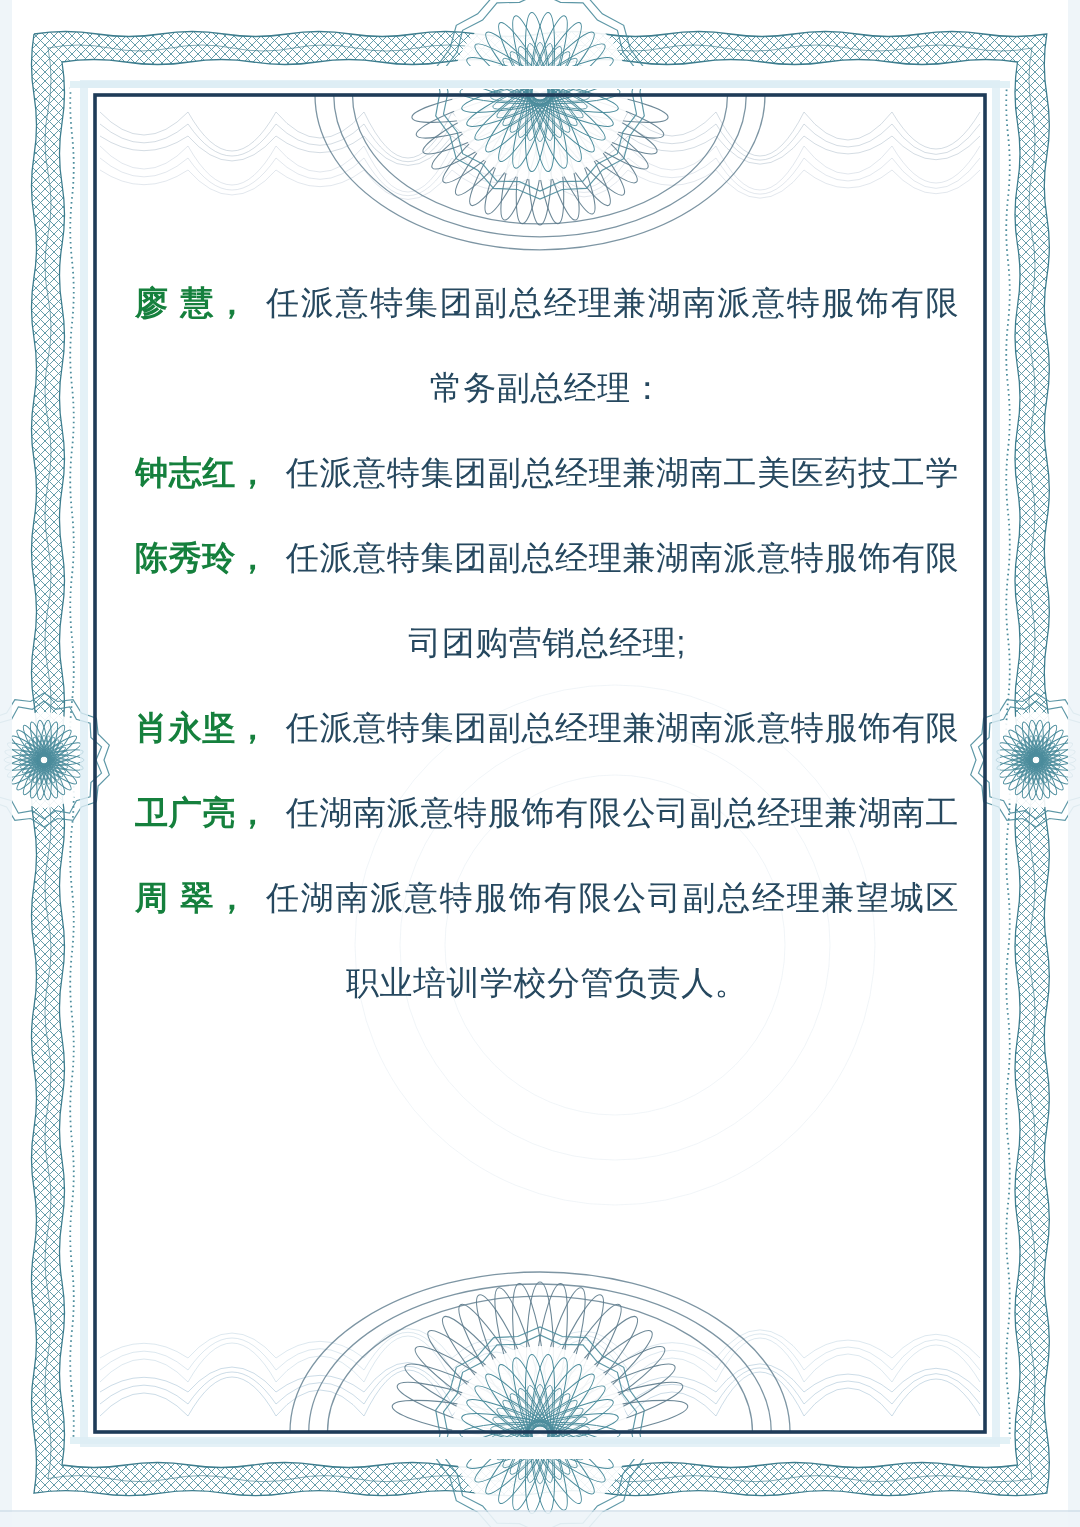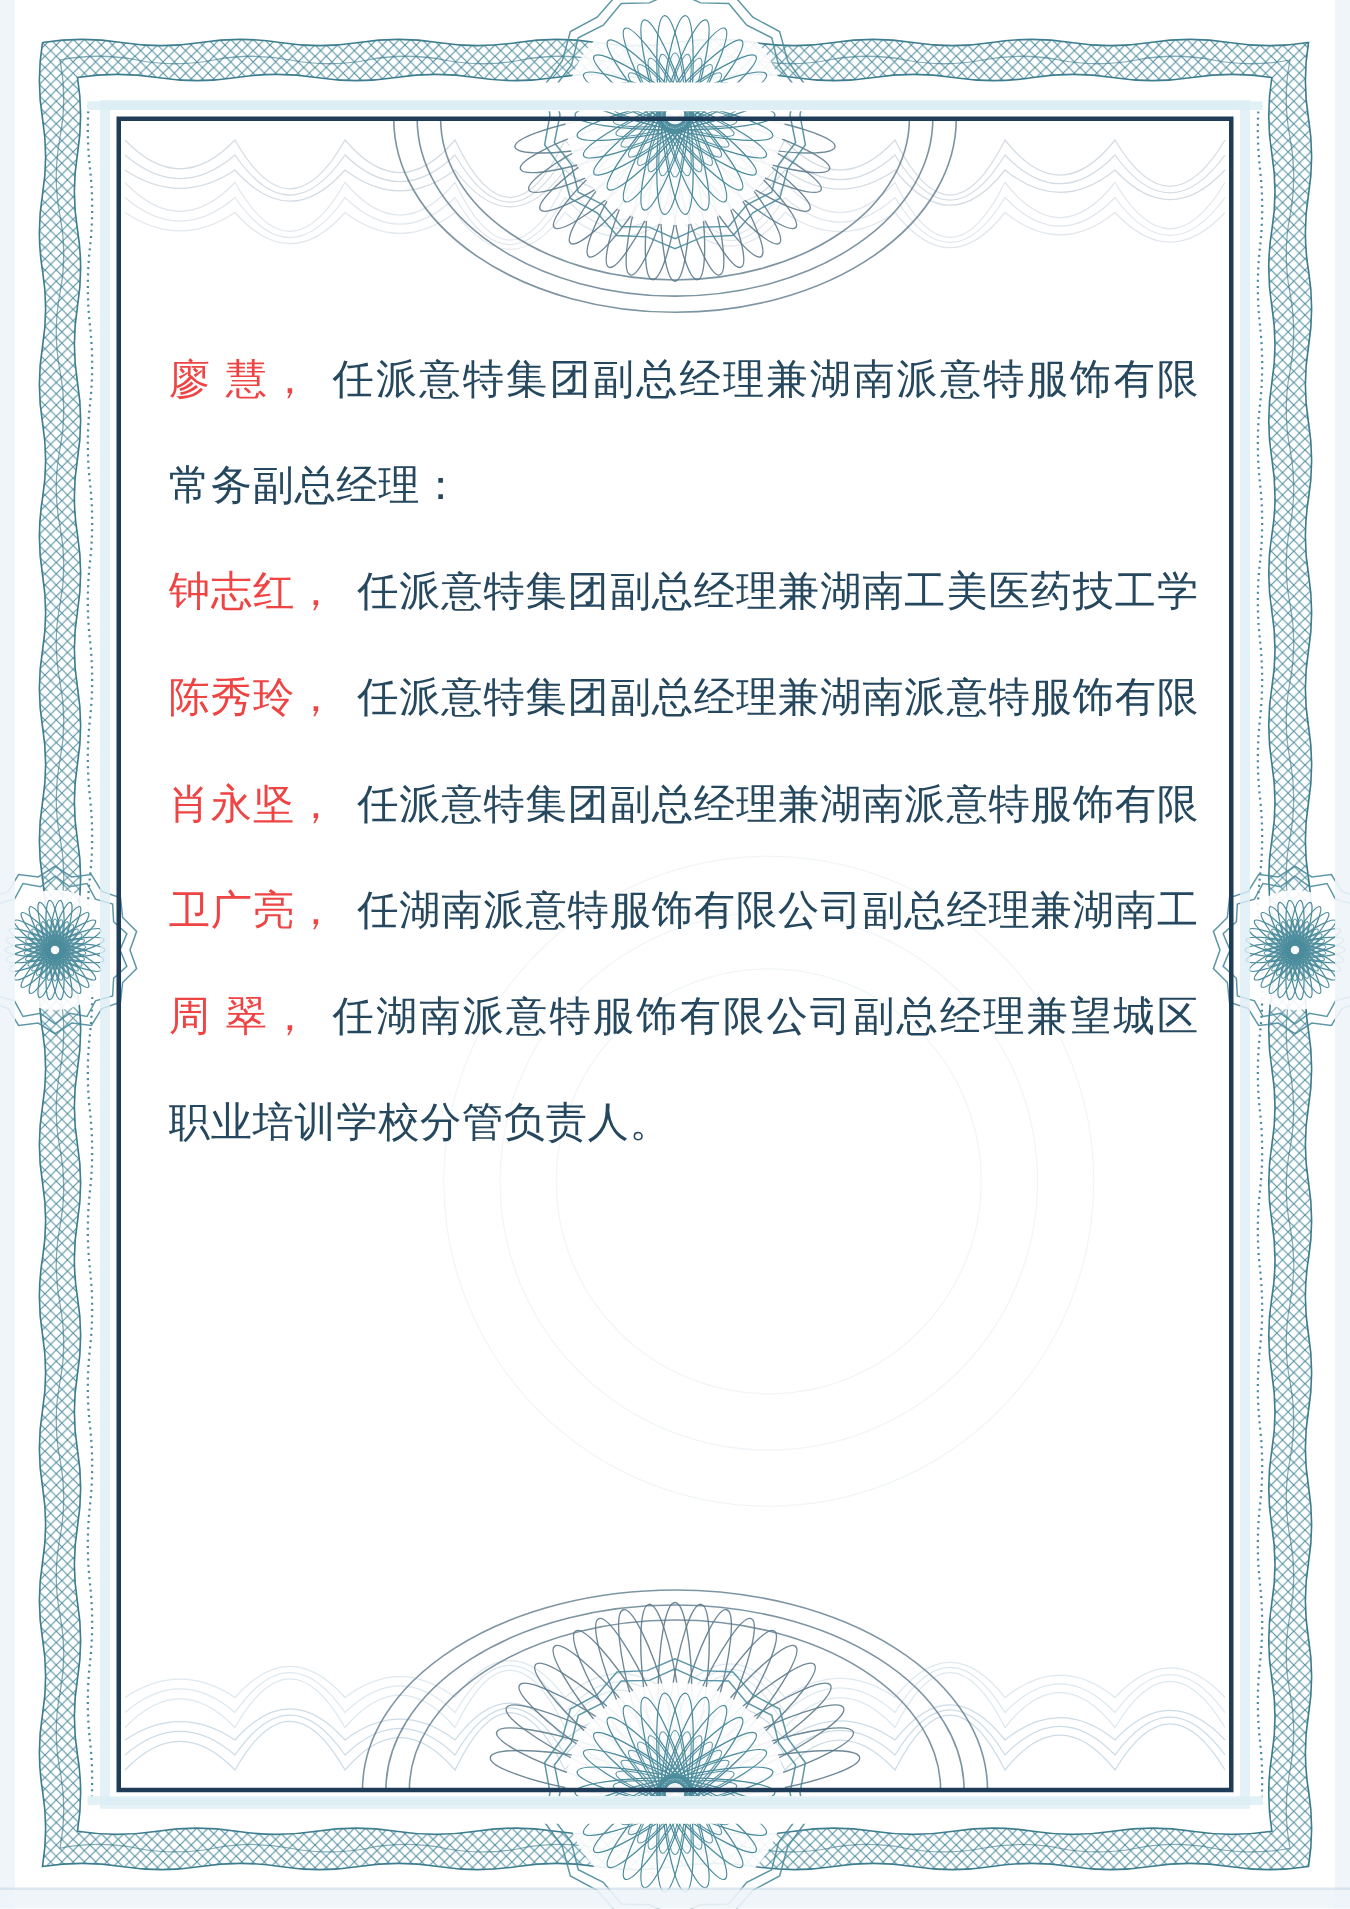--- a/index.html
+++ b/index.html
@@ -16,22 +16,22 @@
   }
   .line{
     height:85px;line-height:85px;
     font-size:33px;
     color:#26485f;
     overflow:hidden;
     letter-spacing:0.5px;
   }
   .l1{text-align:justify;text-align-last:justify;text-justify:inter-character;}
   .l2{text-align:left;}
-  .nm{font-weight:400;color:#ef4444;padding-right:16px;}
-  .rest{font-weight:500;}
+  .nm{font-weight:700;color:#15803d;padding-right:16px;}
+  .rest{font-weight:500;text-align:center;}
 </style>
 </head>
 <body>
 
 <div class="page">
 
   <svg class="deco" id="deco" width="1080" height="1527" viewBox="0 0 1080 1527">
       <defs>
         <pattern id="lat" width="9" height="9" patternUnits="userSpaceOnUse">
           <path d="M0 0 L9 9 M9 0 L0 9" stroke="#4b8c9c" stroke-width="0.9" fill="none"></path>
@@ -255,20 +255,21 @@
       <div class="line l1"><span class="nm">廖 慧，</span><span class="rest">任派意特集团副总经理兼湖南派意特服饰有限公司</span></div>
       <div class="line l2 rest">常务副总经理：</div>
     </div>
 
     <div class="para">
       <div class="line l1"><span class="nm">钟志红，</span><span class="rest">任派意特集团副总经理兼湖南工美医药技工学校</span></div>
     </div>
 
     <div class="para">
       <div class="line l1"><span class="nm">陈秀玲，</span><span class="rest">任派意特集团副总经理兼湖南派意特服饰有限公</span></div>
+      <div class="line l2 rest">司团购营销总经理;</div>
     </div>
 
     <div class="para">
       <div class="line l1"><span class="nm">肖永坚，</span><span class="rest">任派意特集团副总经理兼湖南派意特服饰有限公</span></div>
     </div>
 
     <div class="para">
       <div class="line l1"><span class="nm">卫广亮，</span><span class="rest">任湖南派意特服饰有限公司副总经理兼湖南工美</span></div>
     </div>
 

